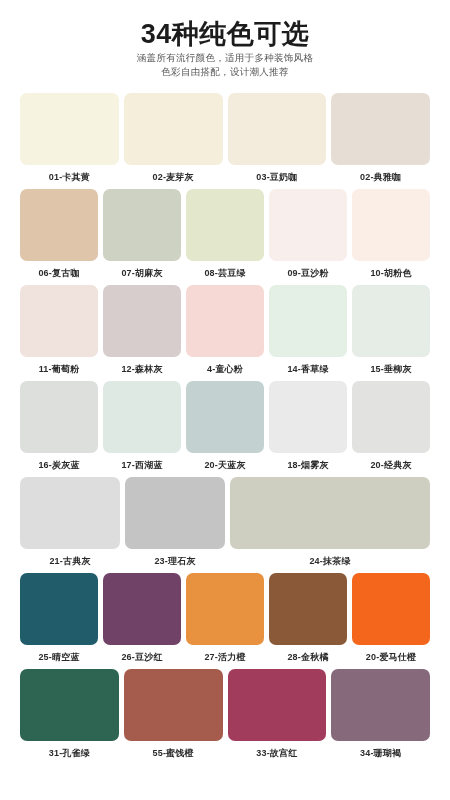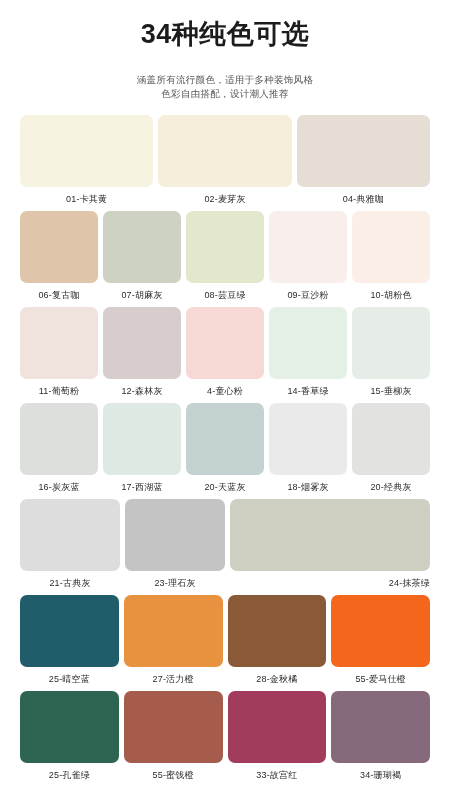--- a/index.html
+++ b/index.html
@@ -36,21 +36,21 @@
 
   .page-title {
     font-size: 27px;
     font-weight: bold;
     letter-spacing: 0.5px;
     color: #1c1c1c;
     line-height: 1.2;
   }
 
   .subtitle {
-    margin-top: 23px;
+    margin-top: 1px;
     font-size: 9.5px;
     line-height: 14px;
     color: #555555;
     letter-spacing: 0.3px;
   }
 
   .subtitle-line { display: block; }
 
   
   .palette {
@@ -65,25 +65,25 @@
     display: flex;
     column-gap: 5px;
     width: 100%;
   }
 
   .swatch-cell {
     flex: 1 1 0;
     display: flex;
     flex-direction: column;
     align-items: center;
+    font-weight: bold;
   }
 
   .swatch-cell.wide {
     flex: 2 2 0;
-    align-items: flex-end;
   }
 
   .swatch-chip {
     width: 100%;
     height: 72px;
     border-radius: 7px;
   }
 
   .swatch-label {
     margin-top: 5px;
@@ -111,22 +111,26 @@
       <div class="swatch-row">
         <div class="swatch-cell">
           <div class="swatch-chip" title="01-卡其黄" style="background: rgb(246, 243, 224);"></div>
           <div class="swatch-label">01-卡其黄</div>
         </div>
         <div class="swatch-cell">
           <div class="swatch-chip" title="02-麦芽灰" style="background: rgb(244, 238, 219);"></div>
           <div class="swatch-label">02-麦芽灰</div>
         </div>
         <div class="swatch-cell">
+          <div class="swatch-chip" title="03-豆奶咖" style="background: rgb(243, 235, 219);"></div>
+          <div class="swatch-label">03-豆奶咖</div>
+        </div>
+        <div class="swatch-cell">
           <div class="swatch-chip" title="04-典雅咖" style="background: rgb(230, 222, 212);"></div>
-          <div class="swatch-label">04-典雅咖</div>
+          <div class="swatch-label">02-典雅咖</div>
         </div>
       </div>
       <div class="swatch-row">
         <div class="swatch-cell">
           <div class="swatch-chip" title="06-复古咖" style="background: rgb(223, 198, 171);"></div>
           <div class="swatch-label">06-复古咖</div>
         </div>
         <div class="swatch-cell">
           <div class="swatch-chip" title="07-胡麻灰" style="background: rgb(205, 210, 195);"></div>
           <div class="swatch-label">07-胡麻灰</div>
@@ -201,36 +205,40 @@
           <div class="swatch-chip" title="24-抹茶绿" style="background: rgb(207, 207, 193);"></div>
           <div class="swatch-label">24-抹茶绿</div>
         </div>
       </div>
       <div class="swatch-row">
         <div class="swatch-cell">
           <div class="swatch-chip" title="25-晴空蓝" style="background: rgb(33, 92, 107);"></div>
           <div class="swatch-label">25-晴空蓝</div>
         </div>
         <div class="swatch-cell">
+          <div class="swatch-chip" title="26-豆沙红" style="background: rgb(113, 66, 104);"></div>
+          <div class="swatch-label">26-豆沙红</div>
+        </div>
+        <div class="swatch-cell">
           <div class="swatch-chip" title="27-活力橙" style="background: rgb(232, 145, 62);"></div>
           <div class="swatch-label">27-活力橙</div>
         </div>
         <div class="swatch-cell">
           <div class="swatch-chip" title="28-金秋橘" style="background: rgb(138, 90, 56);"></div>
           <div class="swatch-label">28-金秋橘</div>
         </div>
         <div class="swatch-cell">
           <div class="swatch-chip" title="29-爱马仕橙" style="background: rgb(244, 102, 27);"></div>
-          <div class="swatch-label">55-爱马仕橙</div>
+          <div class="swatch-label">20-爱马仕橙</div>
         </div>
       </div>
       <div class="swatch-row">
         <div class="swatch-cell">
           <div class="swatch-chip" title="31-孔雀绿" style="background: rgb(46, 100, 82);"></div>
-          <div class="swatch-label">25-孔雀绿</div>
+          <div class="swatch-label">31-孔雀绿</div>
         </div>
         <div class="swatch-cell">
           <div class="swatch-chip" title="32-蜜饯橙" style="background: rgb(166, 92, 77);"></div>
           <div class="swatch-label">55-蜜饯橙</div>
         </div>
         <div class="swatch-cell">
           <div class="swatch-chip" title="33-故宫红" style="background: rgb(162, 60, 92);"></div>
           <div class="swatch-label">33-故宫红</div>
         </div>
         <div class="swatch-cell">

